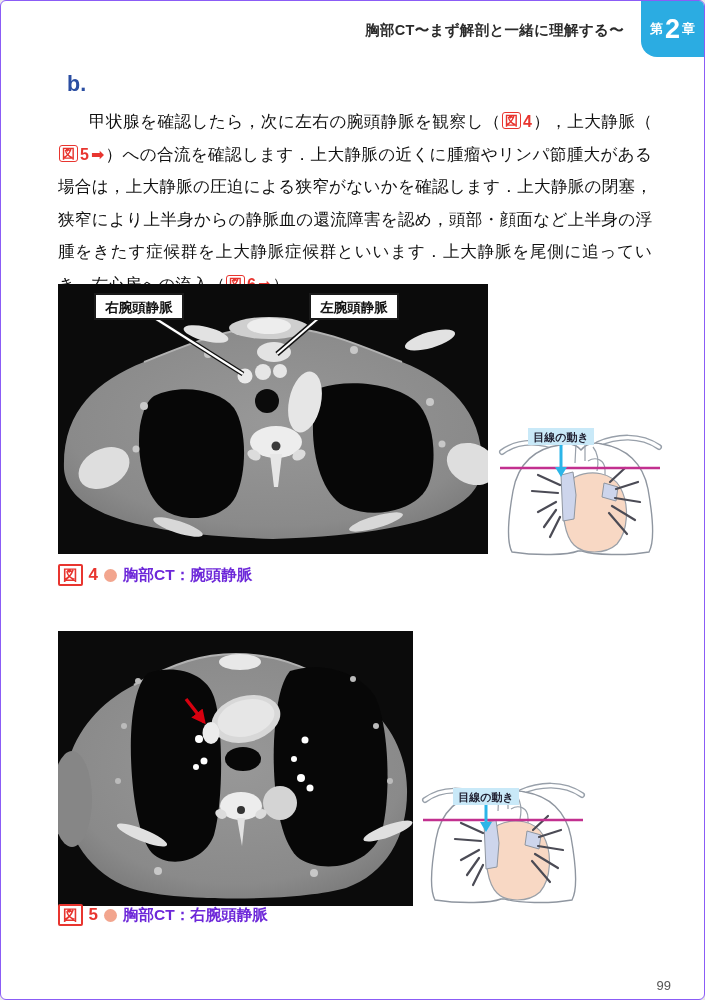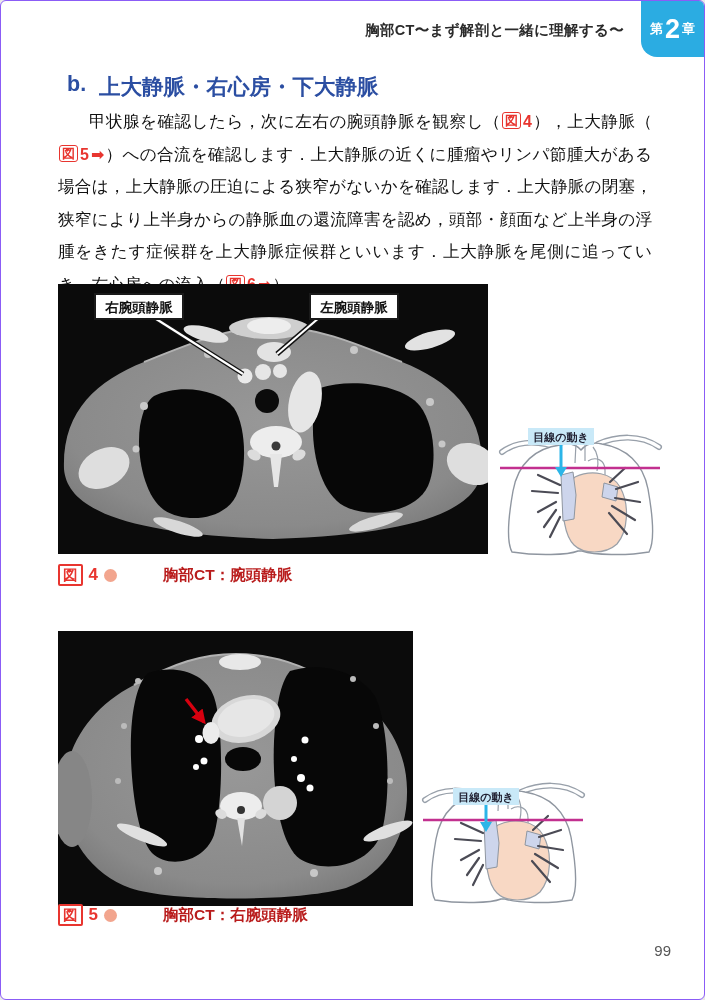--- a/index.html
+++ b/index.html
@@ -45,22 +45,22 @@
   .gaze2{position:absolute;left:420px;top:772px;}
   .caption{position:absolute;left:57px;display:flex;align-items:center;gap:6px;}
   .caption4{top:563px;}
   .caption5{top:903px;}
   .cap-box{
     border:2px solid #E8352F;color:#E8352F;font-weight:bold;font-size:14.5px;
     line-height:18px;padding:0 3px;border-radius:2px;
   }
   .cap-num{color:#E8352F;font-weight:bold;font-size:17px;}
   .cap-dot{width:13px;height:13px;border-radius:50%;background:#F2A58E;}
-  .cap-text{font-size:15.5px;font-weight:600;color:#b91c1c;margin-left:40px;}
-  .page-number{position:absolute;top:941px;right:33px;font-size:15px;color:#555;}
+  .cap-text{font-size:15.5px;font-weight:600;color:#6d28d9;}
+  .page-number{position:absolute;top:977px;right:33px;font-size:13px;color:#555;}
   svg{display:block;}
   .ct-label-text{font-size:13.5px;font-weight:600;fill:#111;
     font-family:"Liberation Sans","DejaVu Sans",sans-serif;}
   .gaze-text{font-size:11px;fill:#223;font-weight:600;
     font-family:"Liberation Sans","DejaVu Sans",sans-serif;}
 </style>
 </head>
 <body>
 
 <div class="page">
@@ -68,21 +68,20 @@
   <div class="running-title">胸部CT〜まず解剖と一緒に理解する〜</div>
 
   <div class="chapter-badge">
     <span class="small">第</span>
     <span class="big">2</span>
     <span class="small">章</span>
   </div>
 
   <div class="section-heading">
     <span>b.</span>
-    <span>上大静脈・右心房・下大静脈</span>
   </div>
 
   <div class="para"><span>甲状腺を確認したら，次に左右の腕頭静脈を観察し（</span><span class="fig-ref-box">図</span><span class="fig-ref-num">4</span><span>），上大静脈（</span><span class="fig-ref-box">図</span><span class="fig-ref-num">5</span><span class="fig-ref-arrow">➡</span><span>）への合流を確認します．上大静脈の近くに腫瘤やリンパ節腫大がある場合は，上大静脈の圧迫による狭窄がないかを確認します．上大静脈の閉塞，狭窄により上半身からの静脈血の還流障害を認め，頭部・顔面など上半身の浮腫をきたす症候群を上大静脈症候群といいます．上大静脈を尾側に追っていき，右心房への流入（</span><span class="fig-ref-box">図</span><span class="fig-ref-num">6</span><span class="fig-ref-arrow">➡</span><span>）</span></div>
 
   <svg class="ct1" viewBox="0 0 430 270" width="430" height="270">
     <defs>
       <radialGradient id="g1" cx="50%" cy="45%" r="70%">
         <stop offset="0%" stop-color="#989898"></stop>
         <stop offset="70%" stop-color="#8a8a8a"></stop>
         <stop offset="100%" stop-color="#727272"></stop>

